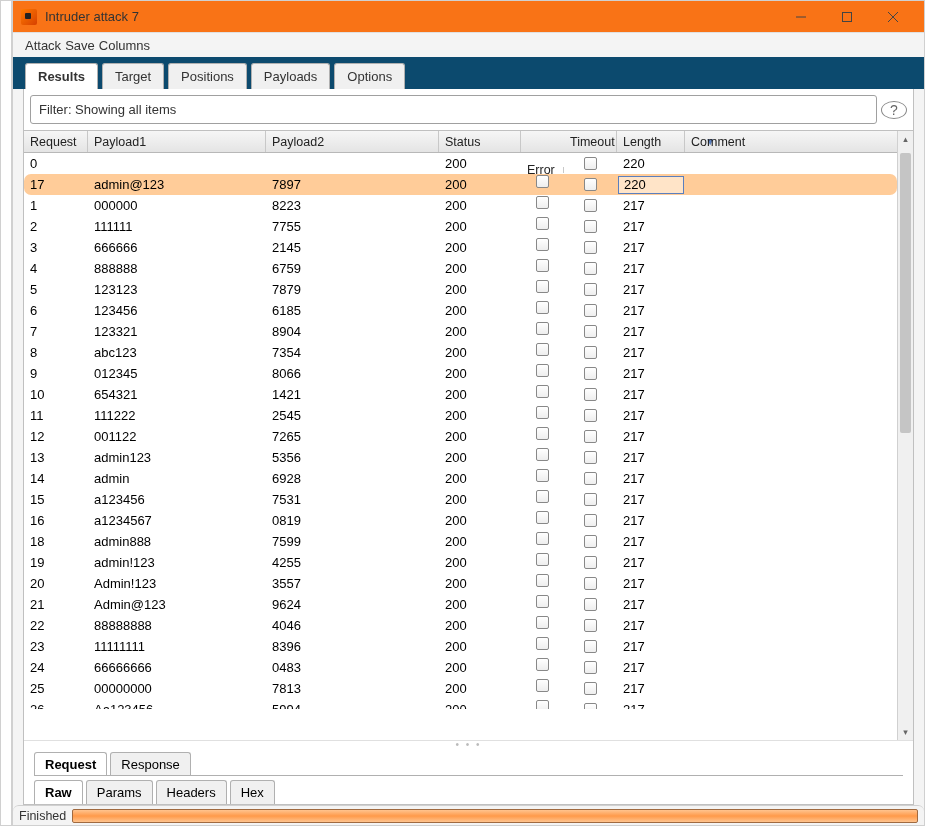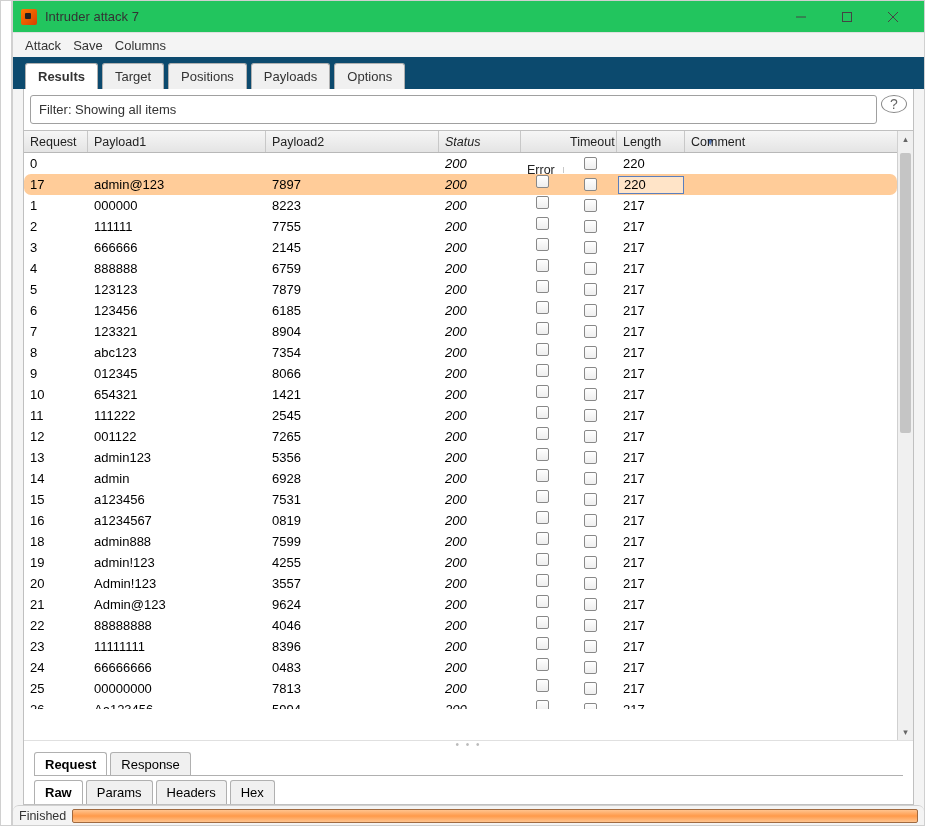--- a/index.html
+++ b/index.html
@@ -1,41 +1,41 @@
 <!DOCTYPE html>
 <html><head>
 <meta charset="utf-8">
 <style>
   * { box-sizing: border-box; margin: 0; padding: 0; }
   html, body { width: 925px; height: 826px; font-family: Arial, sans-serif; font-size: 12.5px; background: #f0f0f0; overflow: hidden; }
   .outer-frame { width: 12px; height: 826px; background: #fff; border: 1px solid #d0d0d0; position: absolute; left: 0; top: 0; }
   .main-wrap { position: absolute; left: 12px; top: 0; width: 913px; height: 826px; display: flex; flex-direction: column; background: #f4f4f4; border: 1px solid #d0d0d0; }
 
   
-  .titlebar { height: 32px; display: flex; align-items: center; padding: 0 8px; background: #22c55e; border-bottom: 1px solid #e0e0e0; }
+  .titlebar { height: 32px; display: flex; align-items: center; padding: 0 8px; background: #f97316; border-bottom: 1px solid #e0e0e0; }
   .app-icon { width: 16px; height: 16px; background: linear-gradient(135deg, #ff7a00 0%, #d64000 100%); margin-right: 8px; border-radius: 2px; position: relative; }
   .app-icon::after { content: ""; position: absolute; width: 6px; height: 6px; background: #222; left: 4px; top: 4px; border-radius: 1px; }
   .title-text { flex: 1; color: #333; font-size: 13px; }
   .winbtns { display: flex; }
   .winbtn { width: 46px; height: 28px; display: flex; align-items: center; justify-content: center; color: #444; cursor: pointer; }
 
   
-  .menubar { height: 24px; display: flex; align-items: center; padding: 0 12px; gap: 12px; background: #f4f4f4; }
+  .menubar { height: 24px; display: flex; align-items: center; padding: 0 12px; gap: 4px; background: #f4f4f4; }
   .menuitem { color: #333; cursor: pointer; font-size: 13px; }
 
   
   .main-tabs { display: flex; align-items: flex-end; padding: 6px 12px 0 12px; gap: 4px; background: #0c4a6e; }
   .main-tab { padding: 5px 12px; border: 1px solid #b0b0b0; border-bottom: none; background: #f0f0f0; border-radius: 3px 3px 0 0; cursor: pointer; font-size: 13px; color: #333; }
   .main-tab.selected { background: #fff; font-weight: bold; position: relative; z-index: 2; }
 
   
   .content-area { flex: 1; display: flex; flex-direction: column; background: #fff; margin: 0 10px; border: 1px solid #c0c0c0; border-top: none; overflow: hidden; }
 
   
-  .filterrow { display: flex; align-items: flex-start; padding: 6px; gap: 4px; }
+  .filterrow { display: flex; align-items: center; padding: 6px; gap: 4px; }
   .filterbar { flex: 1; border: 1px solid #a0a0a0; border-radius: 3px; padding: 6px 8px; font-size: 13px; color: #333; background: #fff; }
   .helpbtn { width: 26px; display: flex; align-items: center; justify-content: center; border: 1.5px solid #888; border-radius: 50%; color: #666; font-size: 14px; cursor: pointer; }
 
   
   .table-container { flex: 1; overflow: hidden; display: flex; border-top: 1px solid #c0c0c0; }
   .table { flex: 1; overflow: hidden; }
   .thead { display: flex; background: linear-gradient(#f6f6f6, #e4e4e4); border-bottom: 1px solid #b8b8b8; height: 22px; }
   .th { padding: 3px 6px; border-right: 1px solid #c8c8c8; font-size: 12.5px; color: #222; display: flex; align-items: center; cursor: pointer; }
   .th .sort { margin-left: 4px; color: #5a7fbf; font-size: 10px; }
   .tbody { height: 556px; overflow-y: auto; overflow-x: hidden; }
@@ -43,21 +43,21 @@
   .tr.selected { background: #ffcc99; border-radius: 7px; }
   .td { padding: 2px 6px; overflow: hidden; white-space: nowrap; }
   .td.checkbox { display: flex; align-items: center; justify-content: center; }
   .cb { width: 13px; height: 13px; border: 1px solid #888; border-radius: 2px; background: linear-gradient(#fff, #eee); }
   .length-cell-sel { border: 1px solid #5a7fbf; background: #ffe4c8; height: 18px; display: flex; align-items: center; padding: 0 5px; margin: 0 1px; }
 
   
   .c-request { width: 64px; }
   .c-p1 { width: 178px; }
   .c-p2 { width: 173px; }
-  .c-status { width: 82px; font-style: italic; }
+  .c-status { width: 82px; }
   .c-error { width: 43px; margin-top: 36px; }
   .c-timeout { width: 53px; }
   .c-length { width: 68px; gap: 40px; }
   .c-comment { width: 177px; }
 
   .vscroll { width: 16px; background: #f0f0f0; border-left: 1px solid #d0d0d0; position: relative; }
   .vscroll-thumb { position: absolute; left: 2px; right: 2px; top: 22px; height: 280px; background: #c5c5c5; border-radius: 2px; }
   .vscroll-arrow { position: absolute; left: 0; right: 0; height: 16px; display: flex; align-items: center; justify-content: center; color: #666; font-size: 9px; }
 
   .resize-dots { height: 8px; display: flex; justify-content: center; align-items: center; color: #bbb; font-size: 10px; letter-spacing: 2px; background: #fff; border-top: 1px solid #e0e0e0; }

